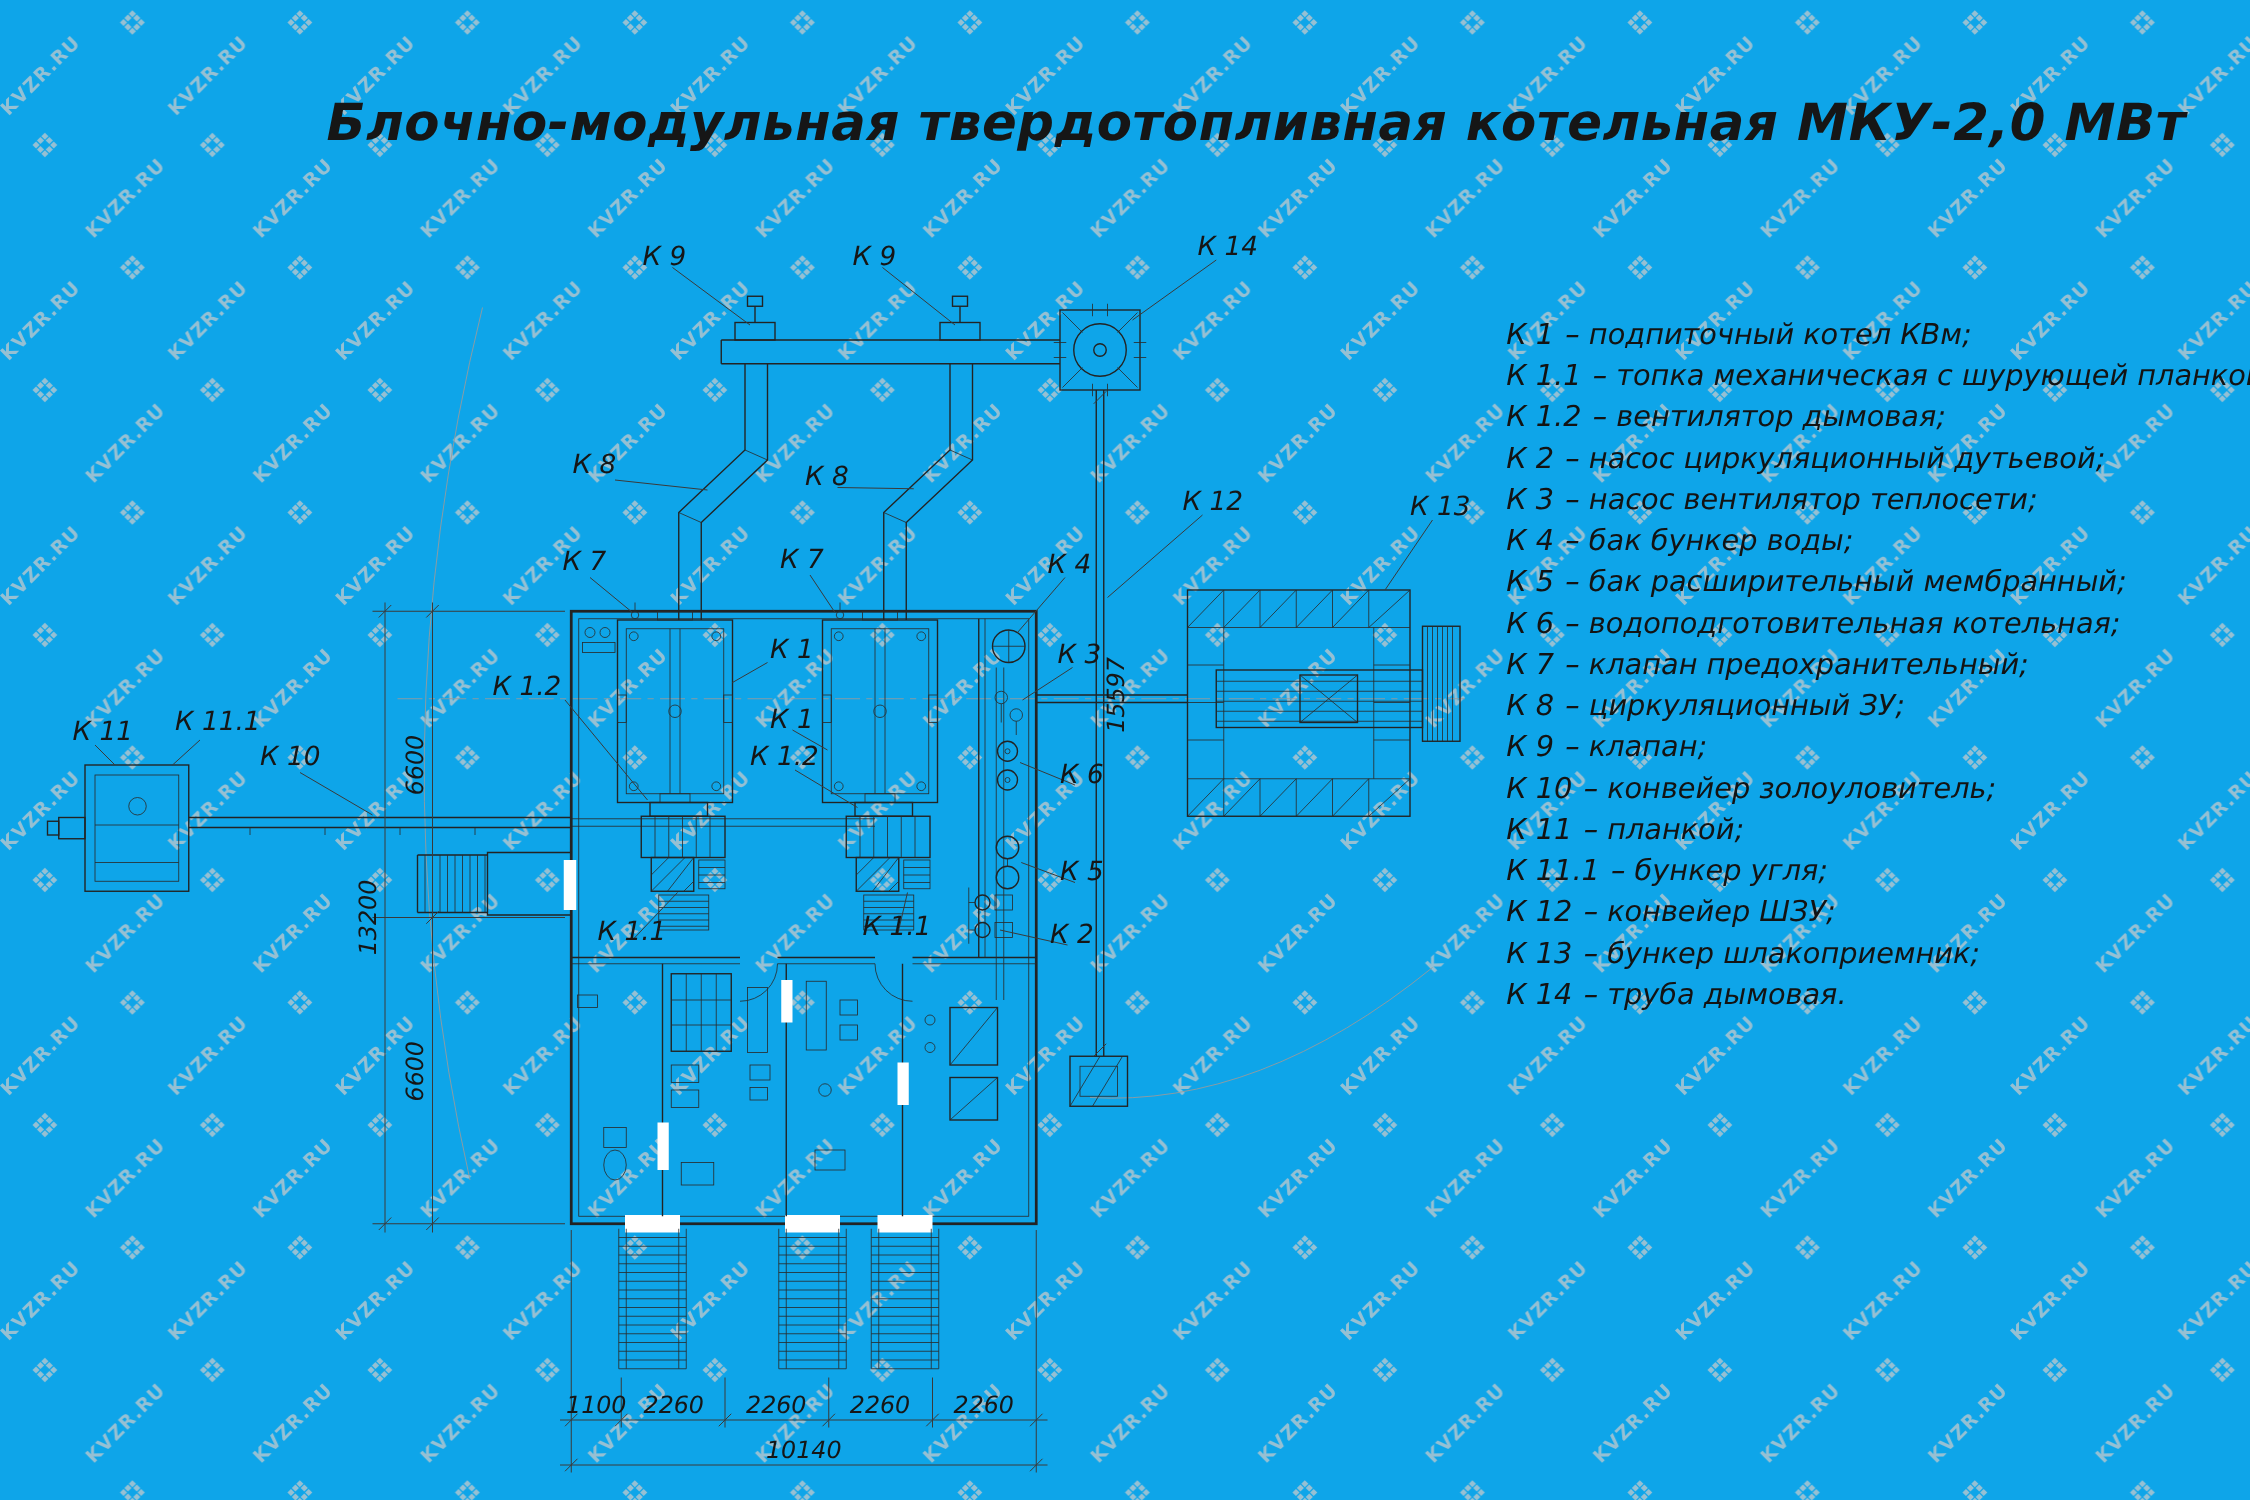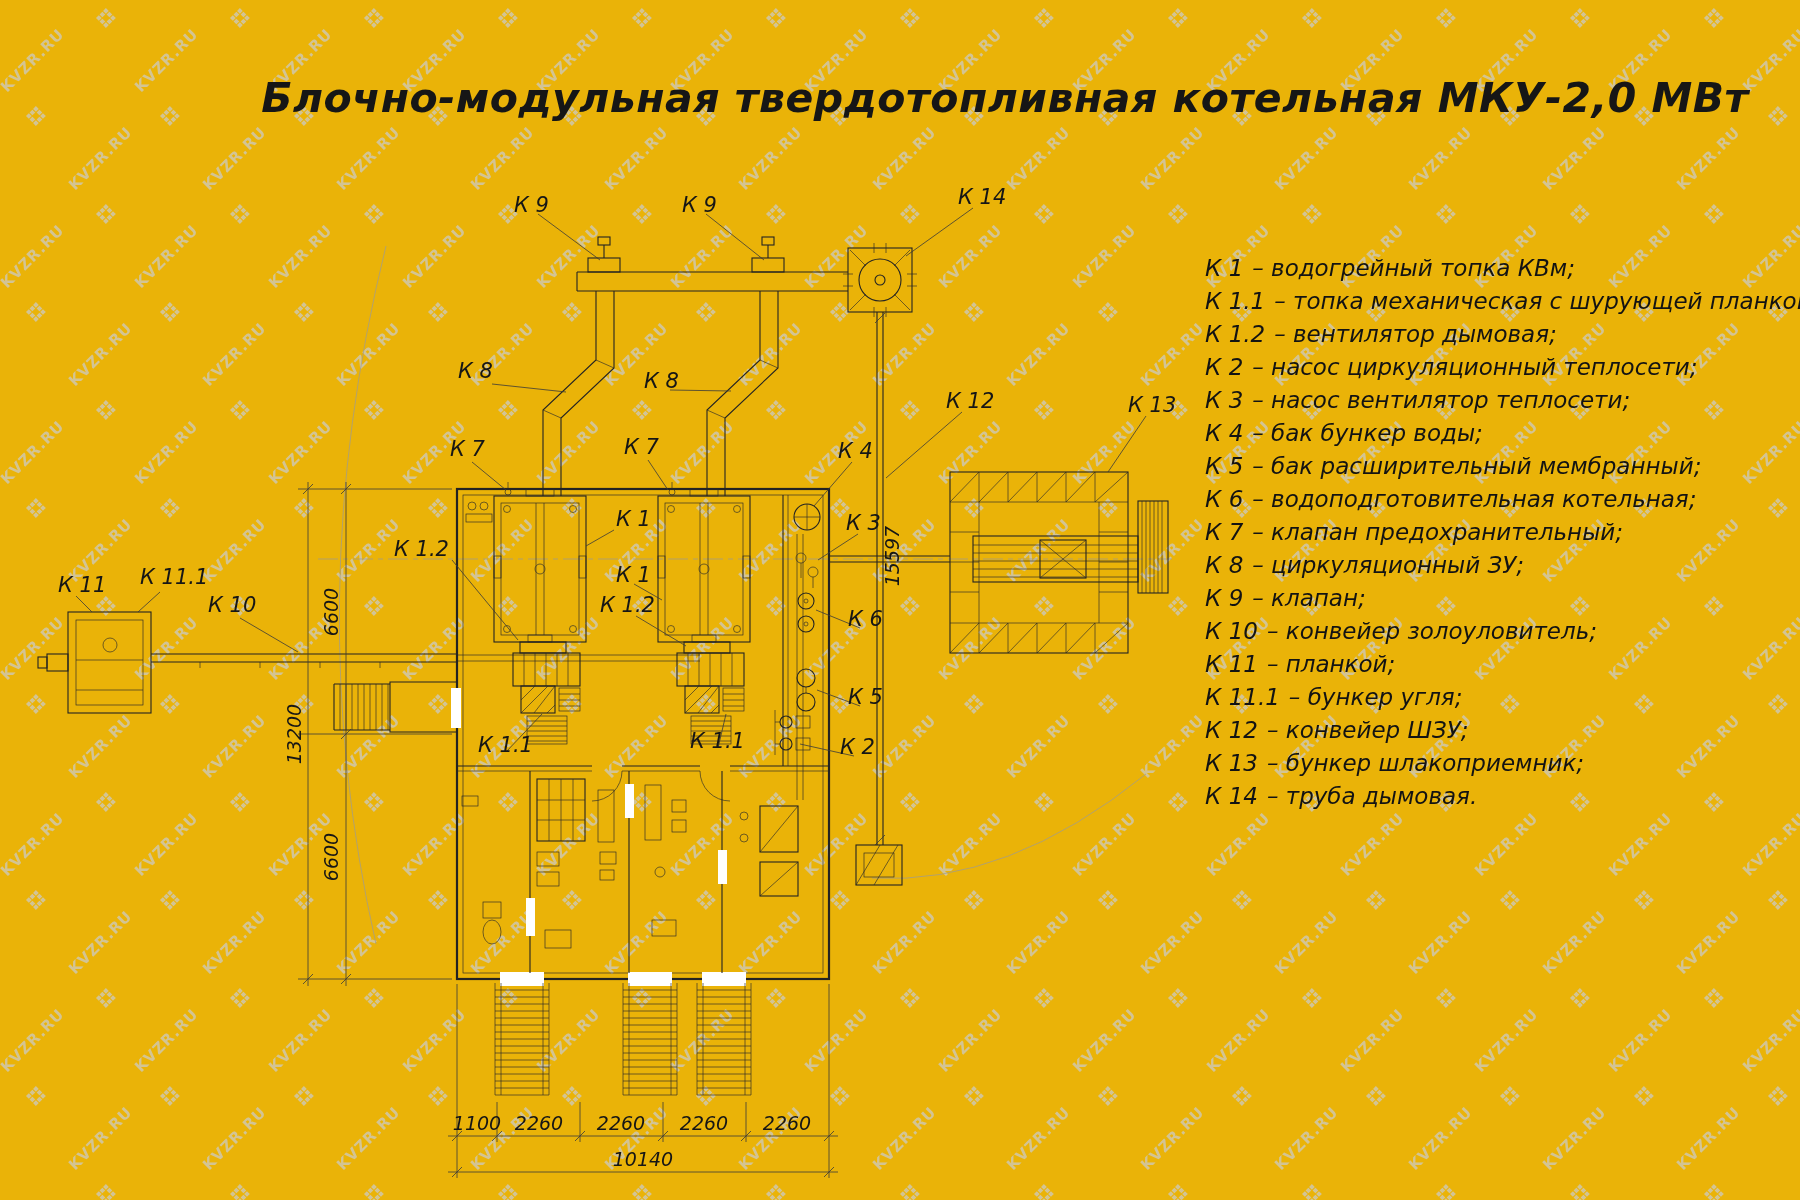--- a/index.html
+++ b/index.html
@@ -1,18 +1,18 @@
 <!DOCTYPE html>
 <html><head>
 <meta charset="utf-8">
 <style>
   * { margin:0; padding:0; box-sizing:border-box; }
   html,body { background:#ffffff; }
   body { font-family:"DejaVu Sans", sans-serif; }
-  .sheet { position:relative; width:1800px; height:1200px; background:#eab308; overflow:hidden; }
+  .sheet { position:relative; width:1800px; height:1200px; background:#0ea5e9; overflow:hidden; }
   .sheet svg.main { position:absolute; left:0; top:0; }
   .legend { position:absolute; left:1205px; top:252px; z-index:3; }
   .lg-row { height:33px; line-height:33px; font-style:italic; font-size:23px; color:#131313; white-space:nowrap; }
   .lg-key { display:inline-block; margin-right:9px; }
   .ttl { font-style:italic; font-weight:bold; font-size:41px; font-family:"DejaVu Sans",sans-serif; fill:#161616; letter-spacing:.5px; }
   .lbl { font-style:italic; font-size:21px; font-family:"DejaVu Sans",sans-serif; fill:#161616; }
   .dim { font-style:italic; font-size:19px; font-family:"DejaVu Sans",sans-serif; fill:#161616; }
   .wm-t { font-weight:bold; font-size:15px; font-family:"DejaVu Sans",sans-serif; letter-spacing:1px; }
   .s  { stroke:#232323; fill:none; stroke-width:1.1; }
   .s2 { stroke:#232323; fill:none; stroke-width:2.2; }
@@ -283,24 +283,24 @@
     <text class="dim" text-anchor="middle" x="477" y="1130">1100</text>
     <text class="dim" text-anchor="middle" x="539" y="1130">2260</text>
     <text class="dim" text-anchor="middle" x="621" y="1130">2260</text>
     <text class="dim" text-anchor="middle" x="704" y="1130">2260</text>
     <text class="dim" text-anchor="middle" x="787" y="1130">2260</text>
     <text class="dim" text-anchor="middle" x="643" y="1166">10140</text>
   </g>
 </svg>
 
 <div class="legend" id="legend">
-      <div class="lg-row"><span class="lg-key">К 1</span><span class="lg-desc">–  водогрейный топка КВм;</span></div>
+      <div class="lg-row"><span class="lg-key">К 1</span><span class="lg-desc">–  подпиточный котел КВм;</span></div>
       <div class="lg-row"><span class="lg-key">К 1.1</span><span class="lg-desc">–  топка механическая с шурующей планкой;</span></div>
       <div class="lg-row"><span class="lg-key">К 1.2</span><span class="lg-desc">–  вентилятор дымовая;</span></div>
-      <div class="lg-row"><span class="lg-key">К 2</span><span class="lg-desc">–  насос циркуляционный теплосети;</span></div>
+      <div class="lg-row"><span class="lg-key">К 2</span><span class="lg-desc">–  насос циркуляционный дутьевой;</span></div>
       <div class="lg-row"><span class="lg-key">К 3</span><span class="lg-desc">–  насос вентилятор теплосети;</span></div>
       <div class="lg-row"><span class="lg-key">К 4</span><span class="lg-desc">–  бак бункер воды;</span></div>
       <div class="lg-row"><span class="lg-key">К 5</span><span class="lg-desc">–  бак расширительный мембранный;</span></div>
       <div class="lg-row"><span class="lg-key">К 6</span><span class="lg-desc">–  водоподготовительная котельная;</span></div>
       <div class="lg-row"><span class="lg-key">К 7</span><span class="lg-desc">–  клапан предохранительный;</span></div>
       <div class="lg-row"><span class="lg-key">К 8</span><span class="lg-desc">–  циркуляционный ЗУ;</span></div>
       <div class="lg-row"><span class="lg-key">К 9</span><span class="lg-desc">–  клапан;</span></div>
       <div class="lg-row"><span class="lg-key">К 10</span><span class="lg-desc">–  конвейер золоуловитель;</span></div>
       <div class="lg-row"><span class="lg-key">К 11</span><span class="lg-desc">–  планкой;</span></div>
       <div class="lg-row"><span class="lg-key">К 11.1</span><span class="lg-desc">–  бункер угля;</span></div>

